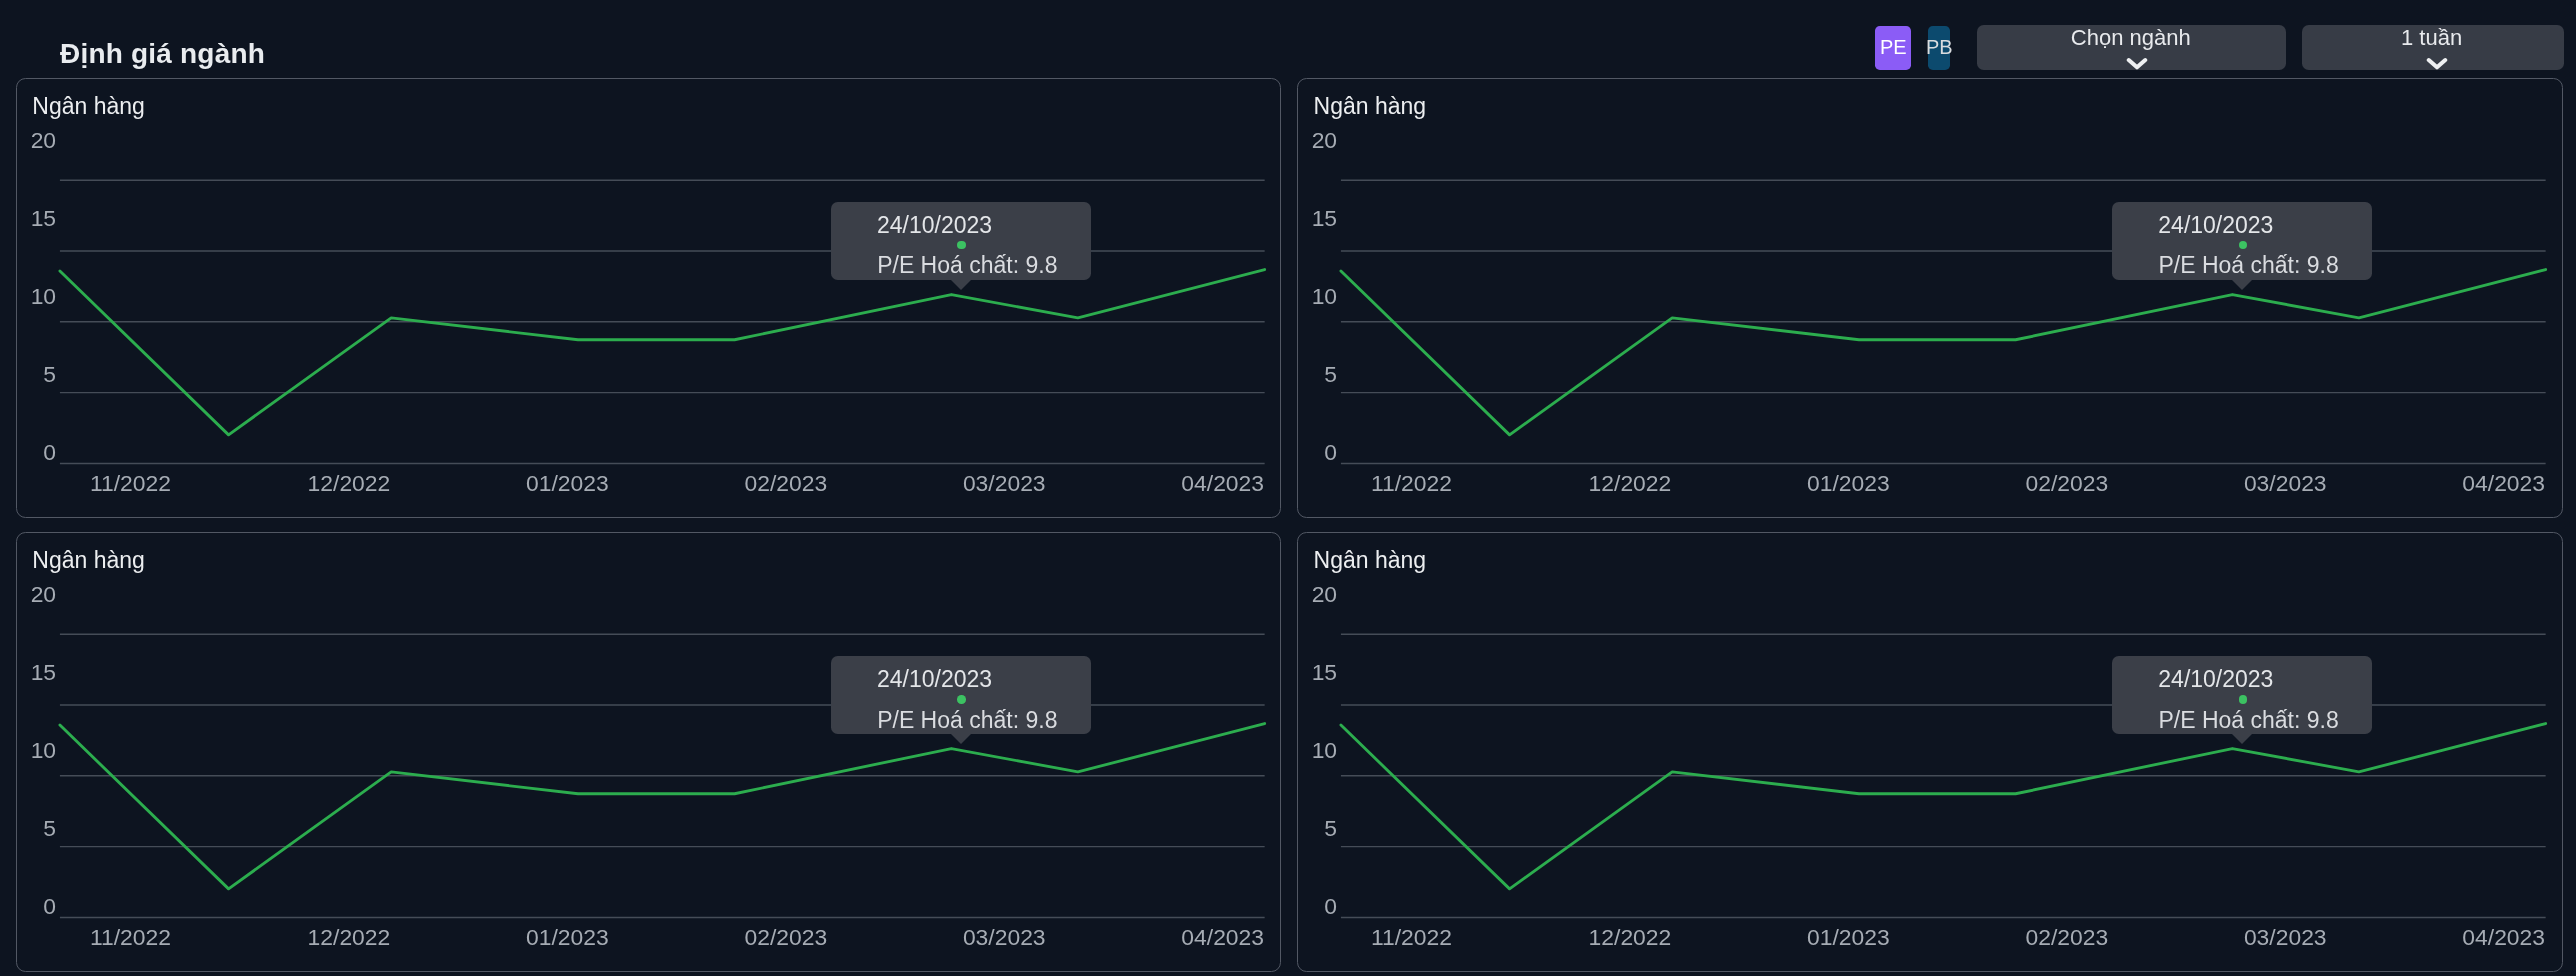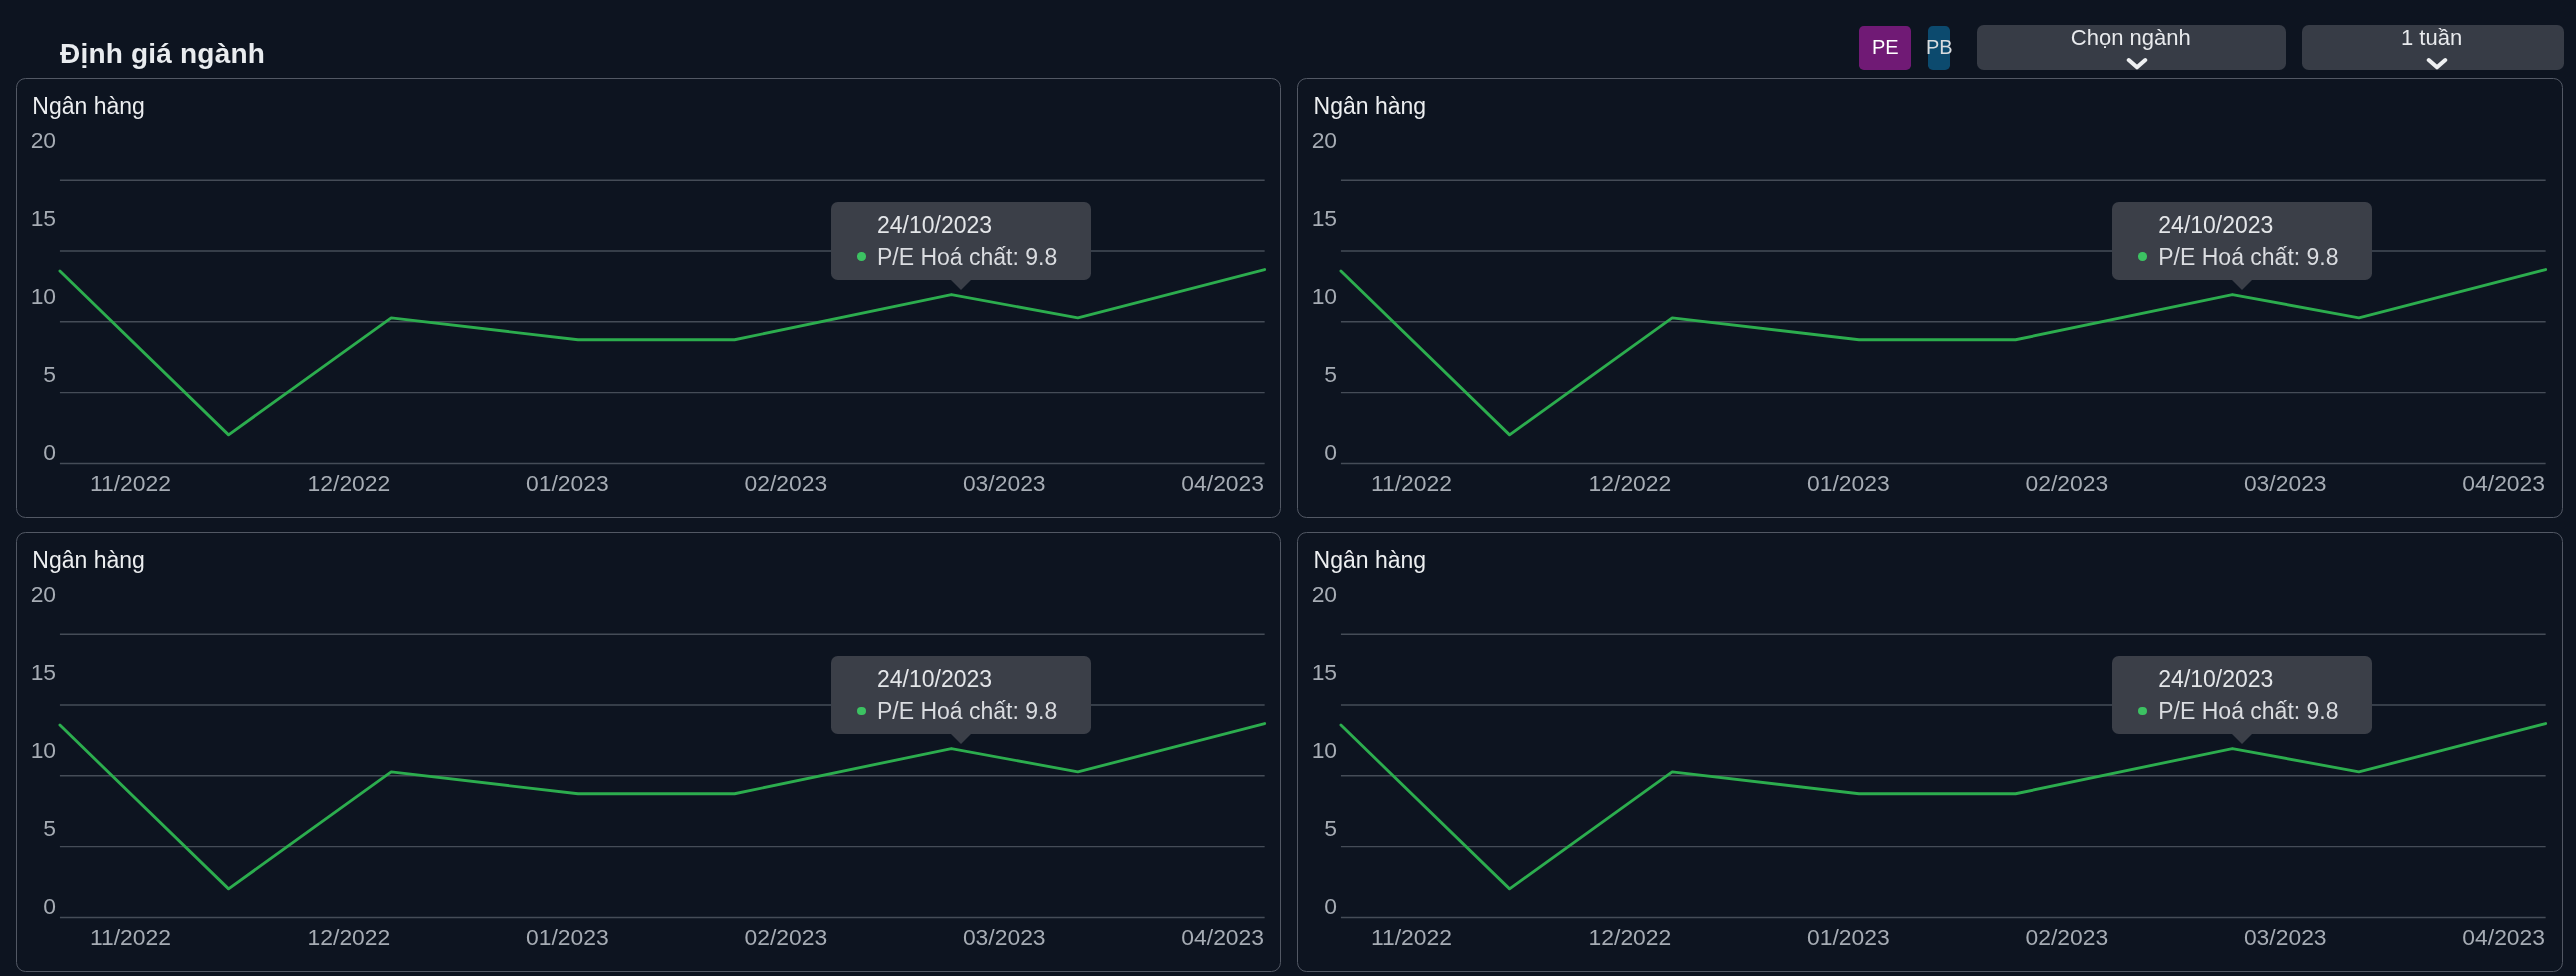--- a/index.html
+++ b/index.html
@@ -22,21 +22,21 @@
     font-size:28px; font-weight:600; color:#e9ecef;
     letter-spacing:0.2px;
   }
   .controls{ margin-left:auto; display:flex; align-items:center; }
   .toggle-btn{
     height:44px; border:none; border-radius:4.8px;
     font-family:inherit; font-size:20px; font-weight:500;
     display:flex; align-items:center; justify-content:center;
     cursor:pointer;
   }
-  .toggle-btn.pe{ width:52px; background:#701a75; color:#ffffff; margin-right:17px; }
+  .toggle-btn.pe{ width:36px; background:#8b5cf6; color:#ffffff; margin-right:17px; }
   .toggle-btn.pb{ width:22px; background:#0c4a6e; color:#d9dcdf; margin-right:27px; }
   .select{
     height:45px; background:#373c46; border-radius:6.7px;
     display:flex; align-items:center; justify-content:space-between;
     box-sizing:border-box; padding:0 19px 0 17px;
     font-size:22px; color:#e8eaed; cursor:pointer;flex-direction:column;
   }
   .select.industry{ width:309px; margin-right:15.3px; }
   .select.period{ width:262px; }
   .chev{ width:22px; height:13.4px; flex:0 0 auto; margin-left:11.4px; }
@@ -64,21 +64,21 @@
   
   .tooltip{
     position:absolute; z-index:3;
     width:260px; height:78px; box-sizing:border-box;
     background:#3b3f48; border-radius:6.7px;
     padding:6.7px 13.4px 8.6px 26px;
     color:#dadce0; font-size:23px; line-height:32px;
     white-space:nowrap;
   }
   .tt-date{ margin-left:20px; color:#e4e6e9; }
-  .tt-row{ display:flex; align-items:center; }
+  .tt-row{ display:flex; align-items:center;flex-direction:column; }
   .tt-dot{
     width:8.6px; height:8.6px; border-radius:50%;
     background:#3cc262; margin-right:11.4px; flex:0 0 auto;
   }
   .tt-arrow{
     position:absolute; left:50%; bottom:-9.5px; transform:translateX(-50%);
     width:0; height:0;
     border-left:10.5px solid transparent;
     border-right:10.5px solid transparent;
     border-top:10.5px solid #3b3f48;

